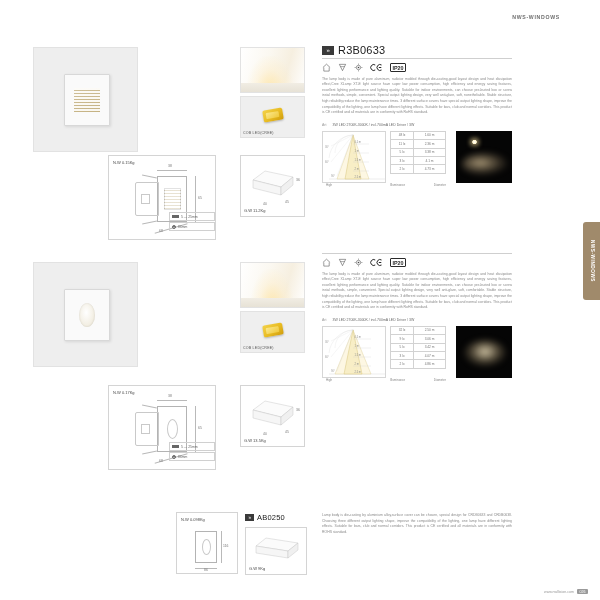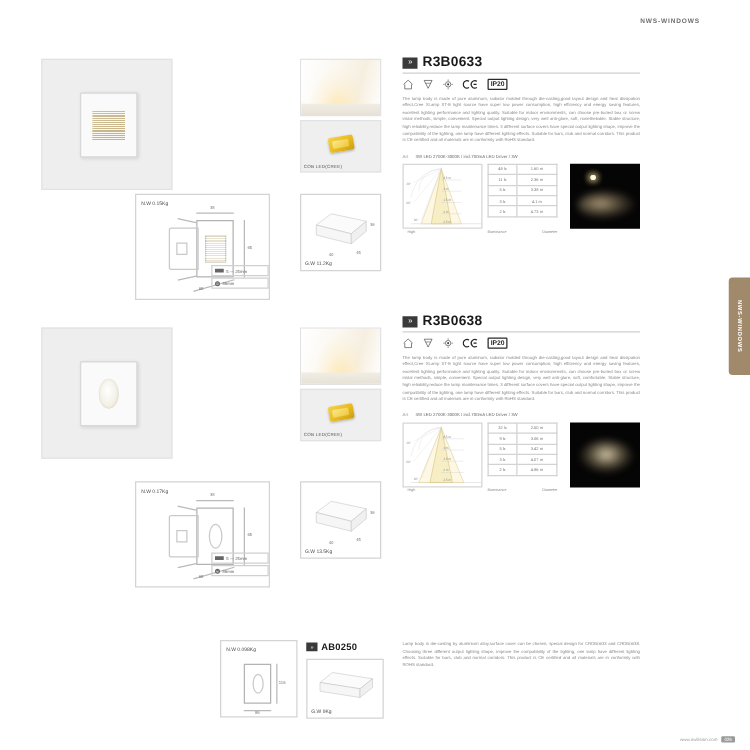--- a/index.html
+++ b/index.html
@@ -124,21 +124,21 @@
   
   .prod-block { position: absolute; left: 322px; width: 190px; }
 
   .prod-title-row { display: flex; align-items: center; gap: 4px; }
   .prod-badge {
     width: 12px; height: 9px; background: #3a3a3a;
     color: #fff; font-size: 6px; line-height: 9px;
     text-align: center; letter-spacing: -0.5px;
   }
   .prod-code {
-    font-size: 11px; font-weight: bold; color: #1a1a1a; letter-spacing: 0.2px;
+    font-size: 11px; font-weight: normal; color: #1a1a1a; letter-spacing: 0.2px;
   }
   .prod-rule { height: 0.6px; background: #cfcfcf; margin-top: 2px; }
 
   .icon-row {
     display: flex; align-items: center; gap: 7px;
     margin-top: 4px; height: 10px;
   }
   .icon-row svg { display: block; }
   .ip-code {
     font-size: 5.4px; color: #2a2a2a; font-weight: bold;
@@ -458,24 +458,20 @@
         <polygon points="30,19 42,9 42,17 30,27" fill="#f0f0f0" stroke="#bdbdbd" stroke-width="0.4"></polygon>
       </svg>
     </div>
     <div class="dim-text" style="left:55px; top:22px;">36</div>
     <div class="dim-text" style="left:22px; top:46px;">40</div>
     <div class="dim-text" style="left:44px; top:44px;">45</div>
     <div class="tech-label" style="left:3px; bottom:3px;">G.W 13.5Kg</div>
   </div>
 
   <div class="prod-block" style="top:251px;">
-    <div class="prod-title-row">
-      <span class="prod-badge">»</span>
-      <span class="prod-code">R3B0638</span>
-    </div>
     <div class="prod-rule"></div>
 
     <div class="icon-row">
       <svg width="9" height="9" viewBox="0 0 10 10">
         <path d="M1 5 L5 1.3 L9 5" fill="none" stroke="#444" stroke-width="0.6"></path>
         <path d="M2 5 L2 9 L8 9 L8 5" fill="none" stroke="#444" stroke-width="0.6"></path>
       </svg>
       <svg width="9" height="9" viewBox="0 0 10 10">
         <path d="M1.5 1.5 L8.5 1.5 L5 8.5 Z" fill="none" stroke="#444" stroke-width="0.6"></path>
         <line x1="2.8" y1="4" x2="7.2" y2="4" stroke="#444" stroke-width="0.5"></line>

